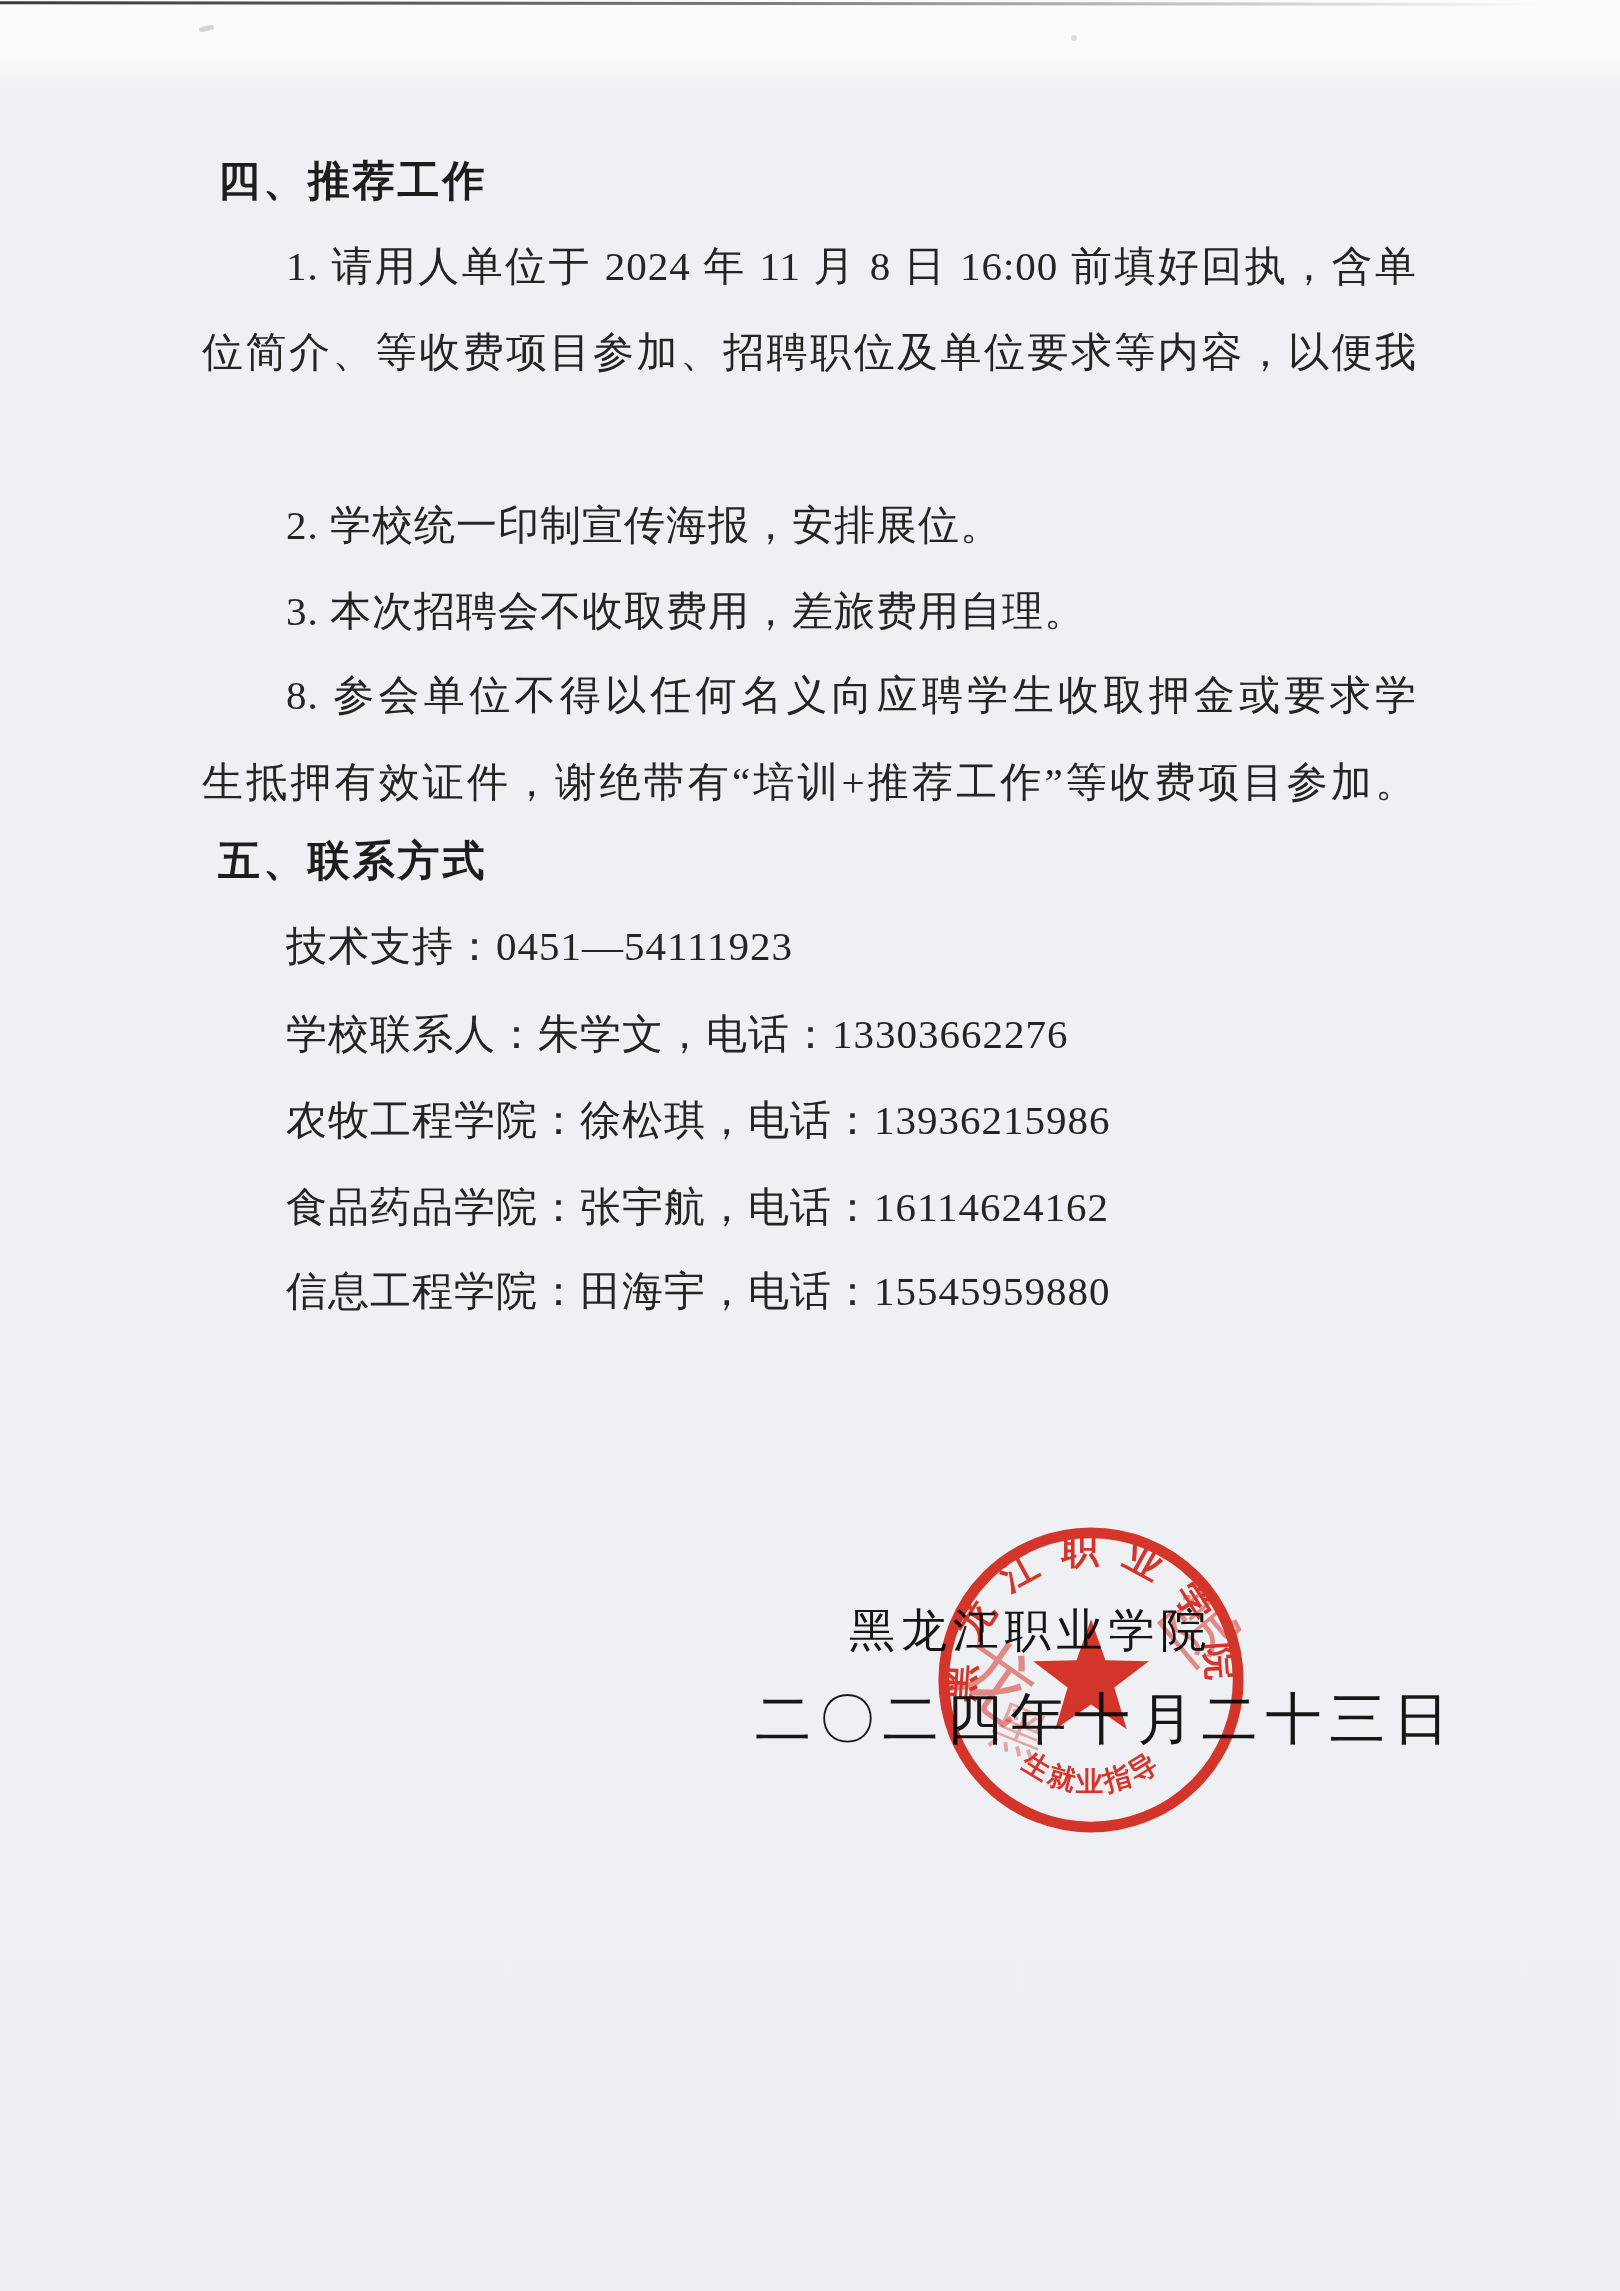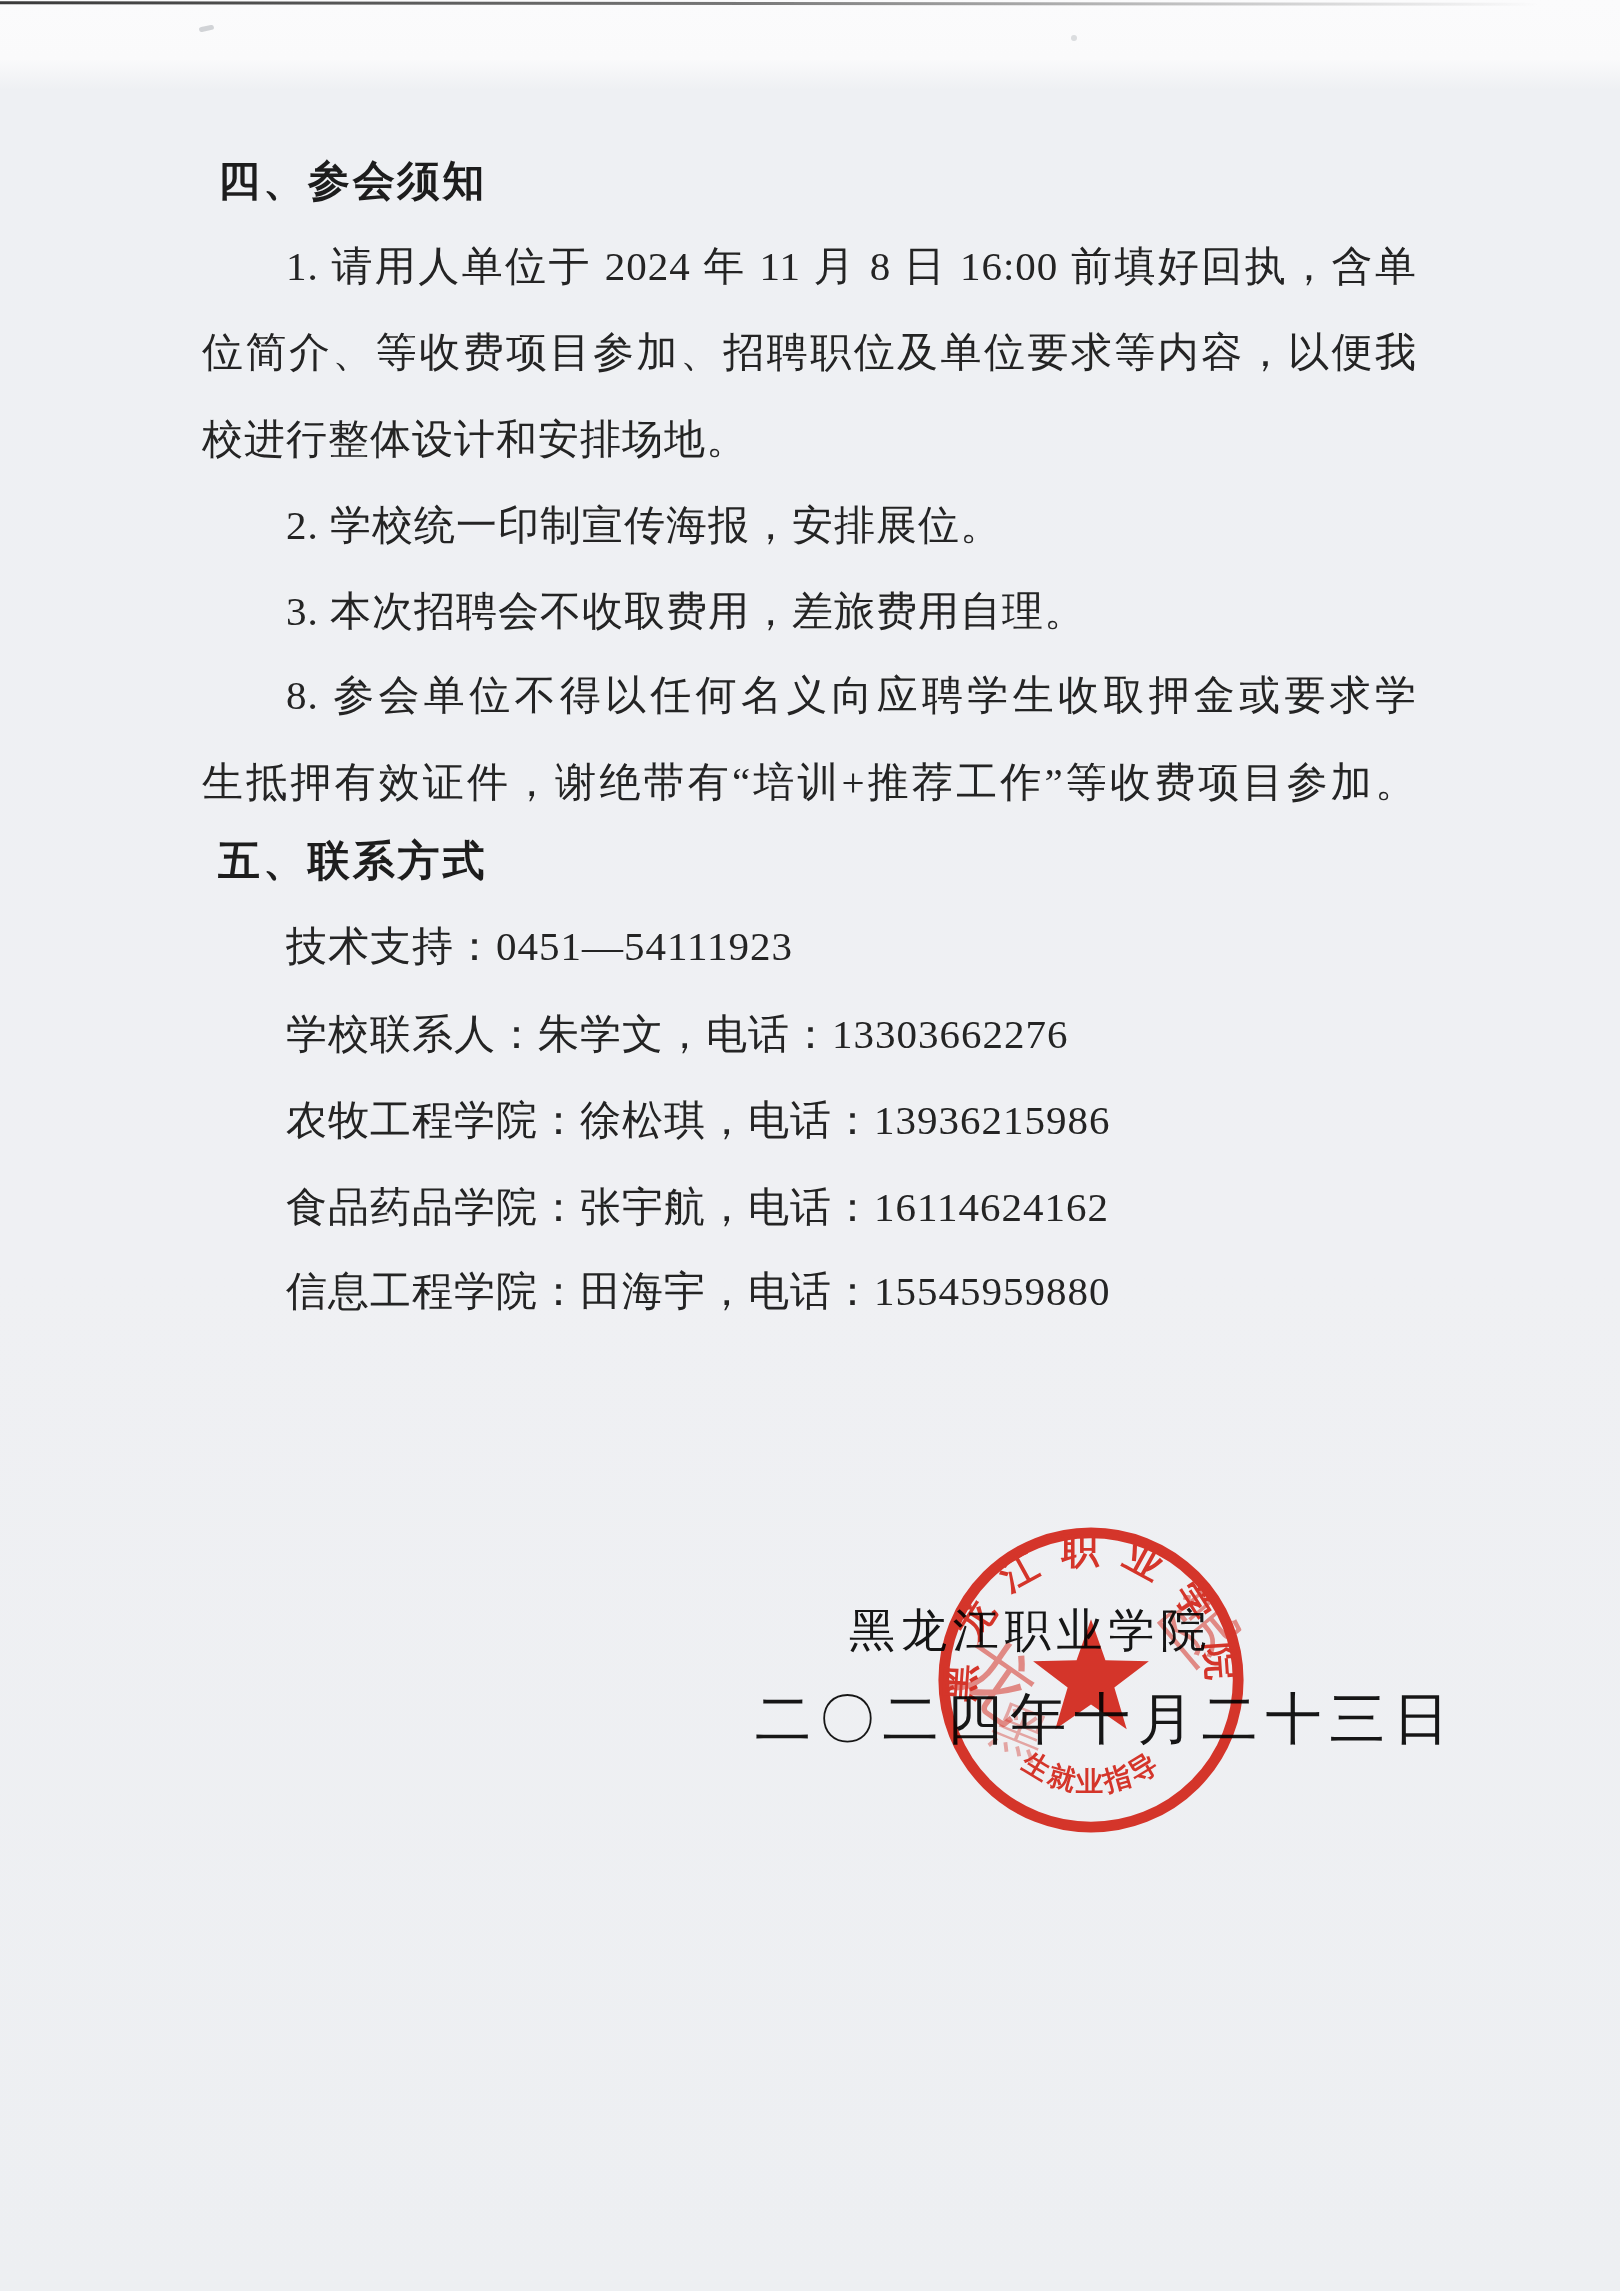--- a/index.html
+++ b/index.html
@@ -52,25 +52,24 @@
 </style>
 </head>
 <body>
 
 <div class="page">
 
   <div class="topline"></div>
   <div class="speck1"></div>
   <div class="speck2"></div>
 
-  <div class="line h" style="top:157px">四、参会须知</div>
+  <div class="line h" style="top:157px">四、推荐工作</div>
 
   <div class="line fill ind" style="top:243px">1. 请用人单位于 2024 年 11 月 8 日 16:00 前填好回执，含单</div>
   <div class="line fill" style="top:329px">位简介、等收费项目参加、招聘职位及单位要求等内容，以便我</div>
-  <div class="line" style="top:416px">校进行整体设计和安排场地。</div>
 
   <div class="line indent" style="top:502px">2. 学校统一印制宣传海报，安排展位。</div>
 
   <div class="line indent" style="top:588px">3. 本次招聘会不收取费用，差旅费用自理。</div>
 
   <div class="line fill ind" style="top:672px">8. 参会单位不得以任何名义向应聘学生收取押金或要求学</div>
   <div class="line fill" style="top:759px">生抵押有效证件，谢绝带有“培训+推荐工作”等收费项目参加。</div>
 
   <div class="line h" style="top:837px">五、联系方式</div>
 

